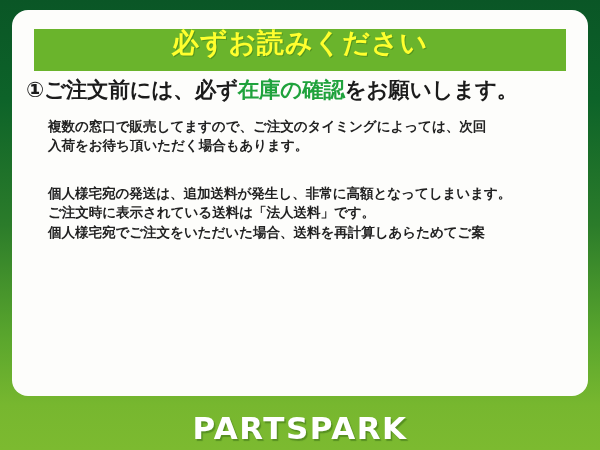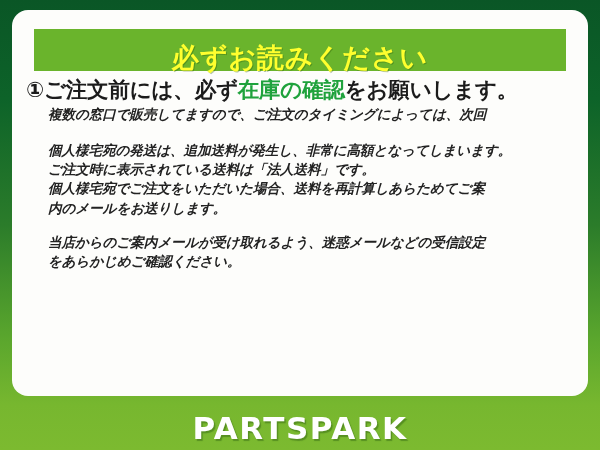--- a/index.html
+++ b/index.html
@@ -44,21 +44,21 @@
 
   
   .header-bar {
     position: absolute;
     left: 22px;
     top: 19px;
     width: 532px;
     height: 42px;
     background: #6ab42c;
     display: flex;
-    align-items: flex-end;
+    align-items: flex-start;
     justify-content: center;
   }
   .header-title {
     color: #ffff2e;
     font-size: 27px;
     font-weight: bold;
     letter-spacing: 1px;
     line-height: 1;
     text-shadow: 1px 1px 0 rgba(40,90,10,0.35);
     white-space: nowrap;
@@ -88,22 +88,21 @@
 
   .accent { color: #1fa23c; text-align: right; }
 
   .item-sub {
     color: #222222;
     font-size: 13.6px;
     font-weight: bold;
     line-height: 1.42;
     letter-spacing: -0.1px;
     margin-left: 22px;
-    margin-top: 0;
-    font-style: italic;
+    margin-top: 12px;
   }
   .item-sub div { white-space: nowrap; }
 
   .gap-1 { height: 15px; }
   .gap-2 { height: 13px; }
 
   
   .footer {
     position: absolute;
     left: 0;
@@ -133,41 +132,37 @@
     <div class="header-bar">
       <div class="header-title">必ずお読みください</div>
     </div>
 
     <div class="body">
 
       <div class="item">
         <div class="item-head"><span>①</span><span>ご注文前には、必ず</span><span class="accent">在庫の確認</span><span>をお願いします。</span></div>
         <div class="item-sub">
           <div>複数の窓口で販売してますので、ご注文のタイミングによっては、次回</div>
+          <div>入荷をお待ち頂いただく場合もあります。</div>
         </div>
       </div>
 
       <div class="gap-1"></div>
 
       <div class="item">
         <div class="item-sub">
           <div>個人様宅宛の発送は、追加送料が発生し、非常に高額となってしまいます。</div>
           <div>ご注文時に表示されている送料は「法人送料」です。</div>
           <div>個人様宅宛でご注文をいただいた場合、送料を再計算しあらためてご案</div>
-          <div>内のメールをお送りします。</div>
         </div>
       </div>
 
       <div class="gap-2"></div>
 
       <div class="item">
-        <div class="item-sub">
-          <div>当店からのご案内メールが受け取れるよう、迷惑メールなどの受信設定</div>
-          <div>をあらかじめご確認ください。</div>
-        </div>
       </div>
 
     </div>
   </div>
 
   <div class="footer">
     <div class="brand">PARTSPARK</div>
   </div>
 
 </div>

